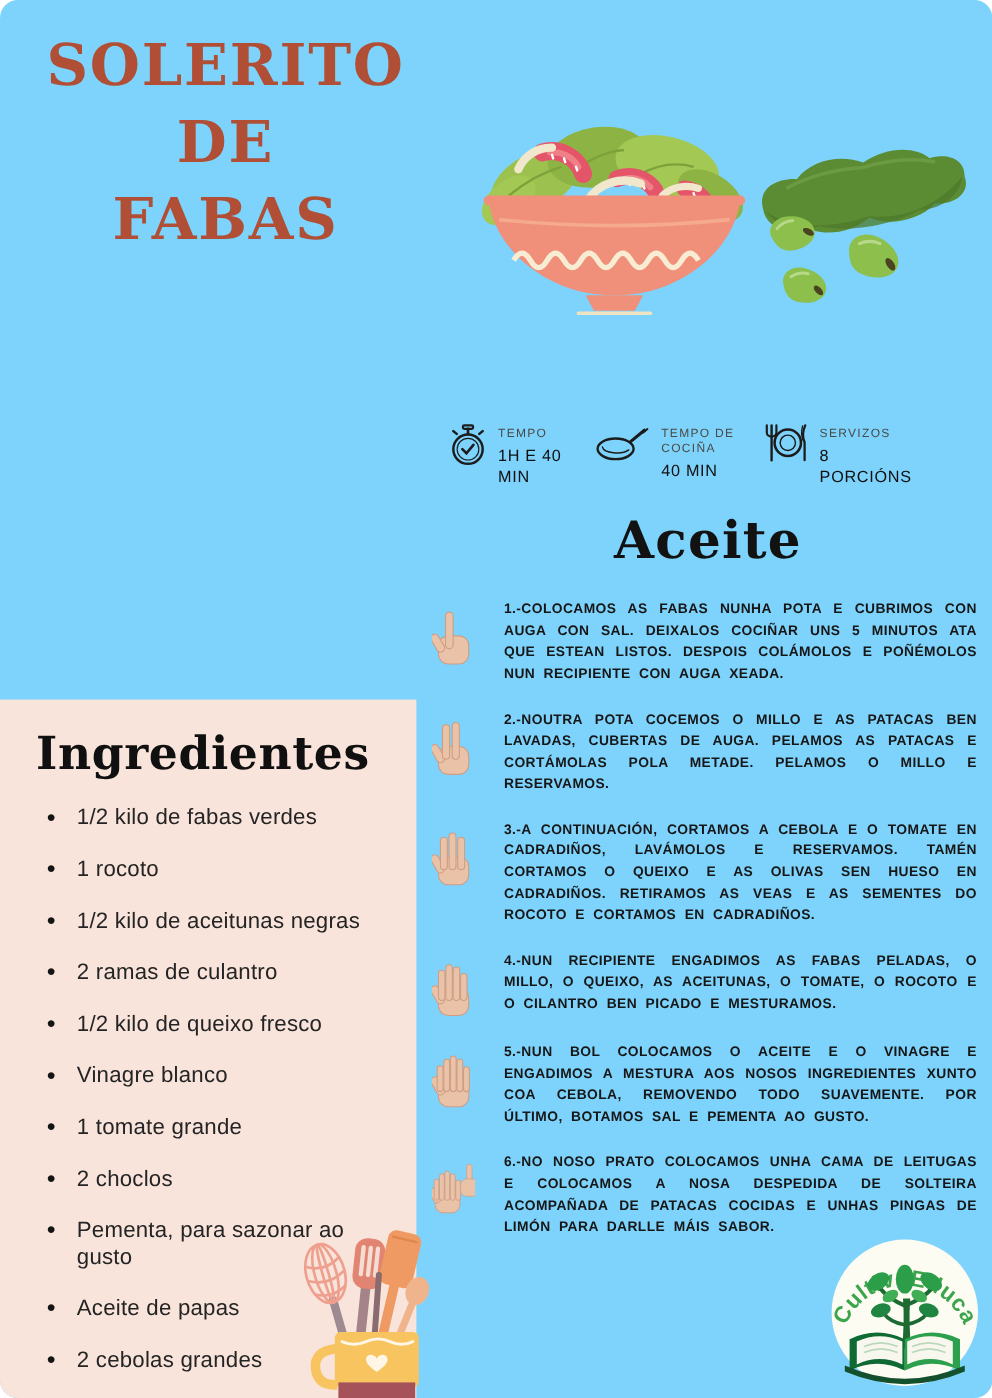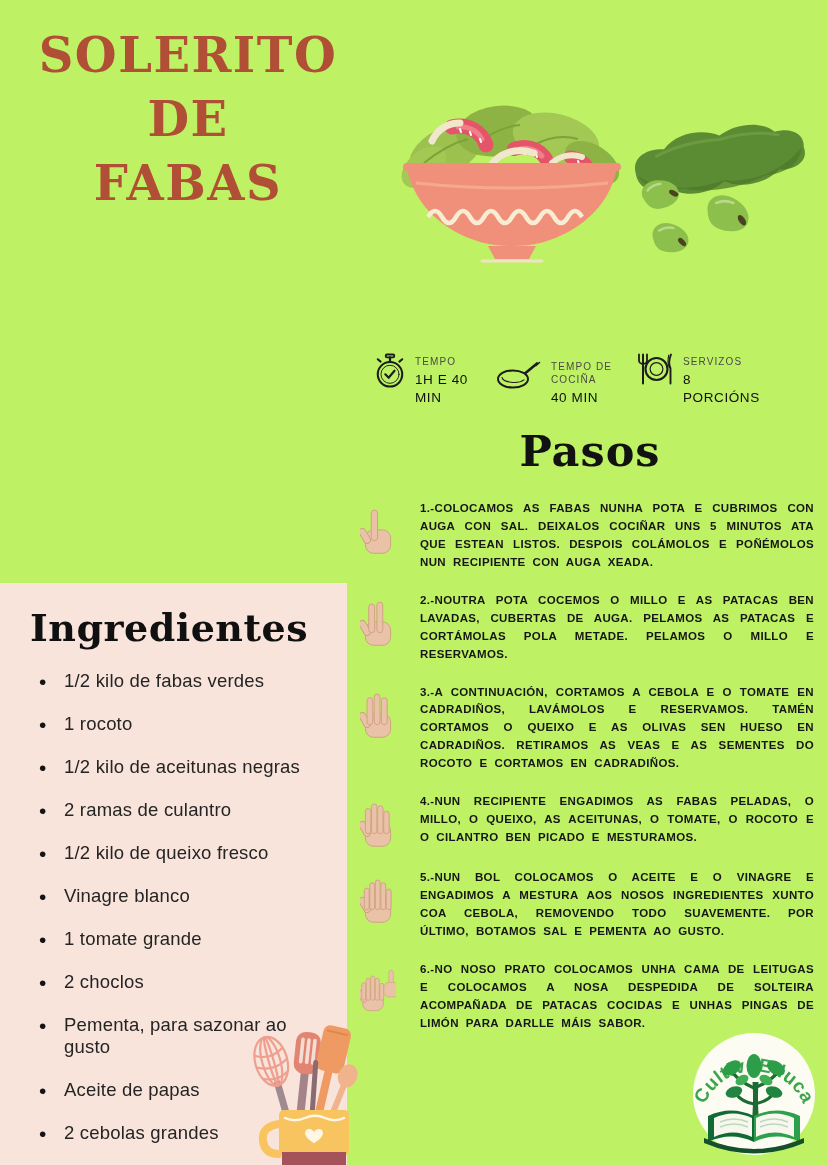--- a/index.html
+++ b/index.html
@@ -1,37 +1,38 @@
 <!DOCTYPE html>
 <html><head>
 <meta charset="utf-8">
 <style>
   html,body{margin:0;padding:0;}
   .page{
     position:relative;
     width:827px;height:1165px;
-    background:#bef264;
+    background:#7dd3fc;
     overflow:hidden;
     font-family:"Liberation Sans",sans-serif;
     color:#141414;
+    border-radius:15px;
   }
   
   .page-title{
     position:absolute;left:32px;top:24px;width:312px;
     margin:0;text-align:center;
     font-family:"DejaVu Serif",serif;
     font-weight:700;font-size:48px;line-height:1.33;
     letter-spacing:1.5px;color:#b04f35;
     white-space:pre-line;
   }
   
   .salad-illo{position:absolute;left:394px;top:93px;width:236px;height:170px;}
   .beans-illo{position:absolute;left:626px;top:98px;width:188px;height:162px;}
   
-  .meta-row{position:absolute;left:374px;top:352px;display:flex;gap:14px;align-items:flex-end;}
+  .meta-row{position:absolute;left:374px;top:352px;display:flex;gap:14px;}
   .meta-item{display:flex;gap:9px;align-items:flex-start;}
   .meta-item.m1{width:108px}.meta-item.m2{width:124px}.meta-item.m3{width:140px}
   .meta-icon{flex:none;}
   .meta-label{font-size:10px;letter-spacing:1.1px;color:#4a4a46;
     white-space:pre-line;line-height:1.3;padding-top:3px;}
   .meta-value{font-size:13.5px;font-weight:400;letter-spacing:.6px;color:#101010;
     white-space:pre-line;line-height:1.3;margin-top:3px;}
   
   .steps-heading{
     position:absolute;left:365px;top:426px;width:450px;margin:0;
@@ -194,21 +195,21 @@
         </g>
       </svg>
       <div>
         <div class="meta-label">SERVIZOS</div>
         <div class="meta-value">8
 PORCIÓNS</div>
       </div>
     </div>
   </div>
 
-  <h2 class="steps-heading">Pasos</h2>
+  <h2 class="steps-heading">Aceite</h2>
   <div class="steps">
       <div class="step">
         <svg class="hand" viewBox="0 0 40 58">
           <g fill="#e9c2a8" stroke="#cf9e82" stroke-width="1">
             <rect x="6" y="30" width="28" height="26" rx="9"></rect>
             <rect x="0" y="28" width="7.5" height="18" rx="3.7" transform="rotate(-30 4 34)"></rect>
             <rect x="12.5" y="8.0" width="7" height="34" rx="3.5"></rect>
           </g>
         </svg>
         <p class="step-text">1.-COLOCAMOS AS FABAS NUNHA POTA E CUBRIMOS CON AUGA CON SAL. DEIXALOS COCIÑAR UNS 5 MINUTOS ATA QUE ESTEAN LISTOS. DESPOIS COLÁMOLOS E POÑÉMOLOS NUN RECIPIENTE CON AUGA XEADA.</p>

